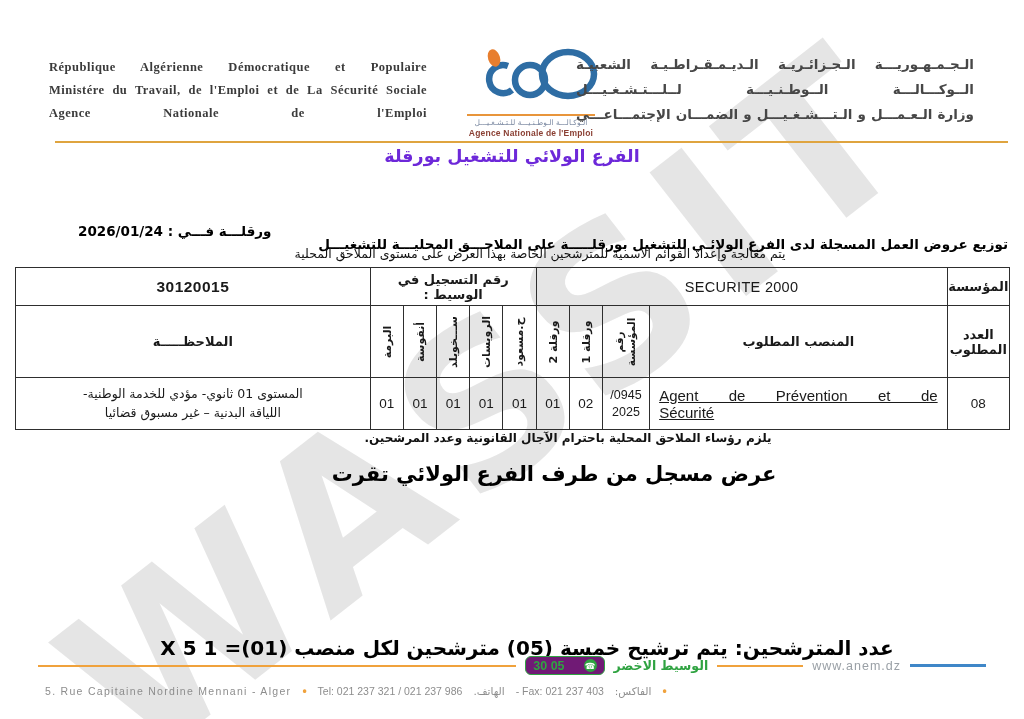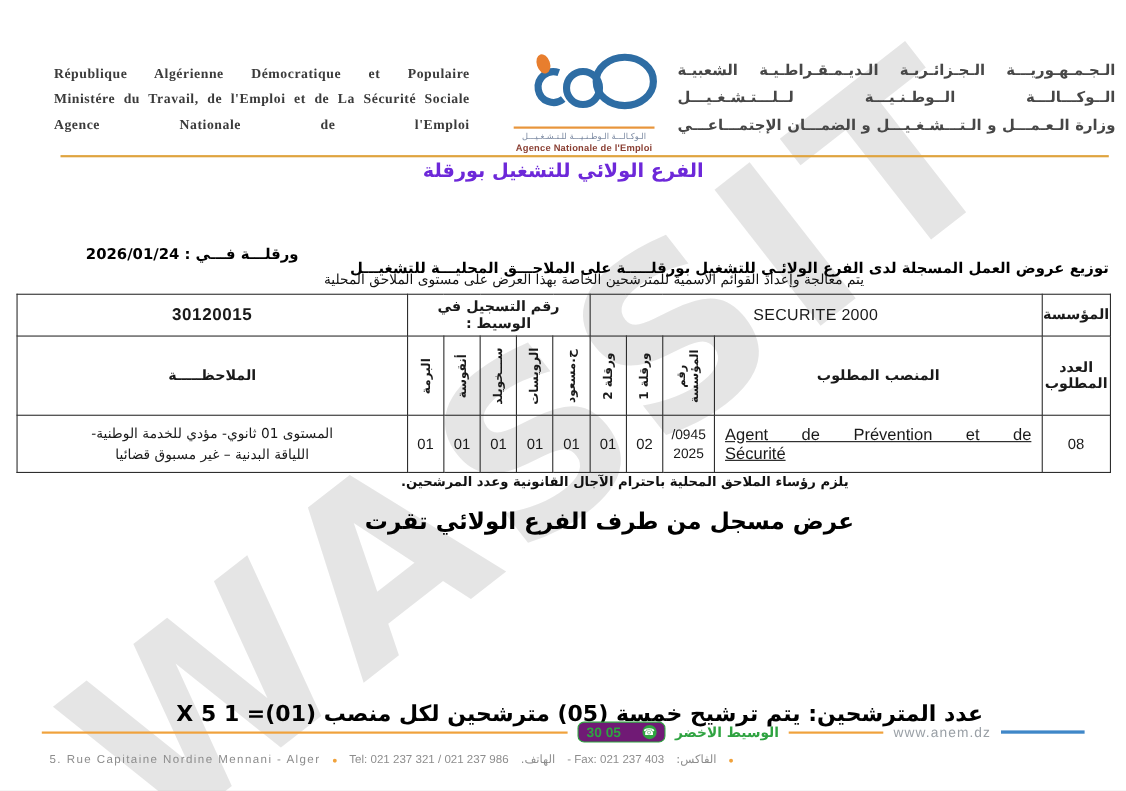--- a/index.html
+++ b/index.html
@@ -10,21 +10,21 @@
   .watermark{position:absolute;left:-10px;top:300px;width:980px;height:220px;line-height:220px;
              text-align:center;transform:rotate(-38deg);font-family:"DejaVu Sans",sans-serif;
              font-size:215px;font-weight:600;letter-spacing:14px;color:rgba(176,176,176,0.33);
              z-index:0;pointer-events:none;user-select:none;}
   .content{position:absolute;inset:0;z-index:1;}
   
   .hdr-left{position:absolute;left:35px;top:56px;width:392px;
             font-family:"Liberation Serif",serif;font-weight:700;font-size:12.5px;color:#3b3b3b;
             letter-spacing:.5px;line-height:23px;}
   .hdr-left div{text-align:justify;text-align-last:justify;margin-left:14px;}
-  .hdr-right{position:absolute;left:616px;top:52px;width:398px;
+  .hdr-right{position:absolute;left:576px;top:52px;width:398px;
              font-weight:700;font-size:13.5px;color:#474747;line-height:25px;}
   .hdr-right div{text-align:justify;text-align-last:justify;}
   .logo-wrap{position:absolute;left:442px;top:44px;width:178px;text-align:center;}
   .logo-rule{width:128px;height:2px;background:#E8953B;margin:2px auto 2px auto;}
   .logo-cap-ar{font-family:"DejaVu Sans",sans-serif;font-size:7.5px;color:#7c8aa2;direction:rtl;line-height:10px;}
   .logo-cap-fr{font-size:8.5px;font-weight:700;color:#8a3f33;letter-spacing:.2px;line-height:11px;}
   .hdr-divider{position:absolute;left:55px;top:141px;width:953px;height:2px;background:#DFA43F;}
   .page-title{position:absolute;left:0;top:146px;width:1024px;text-align:center;padding-right:0;
               font-weight:700;font-size:17.5px;color:#6d28d9;}
   

